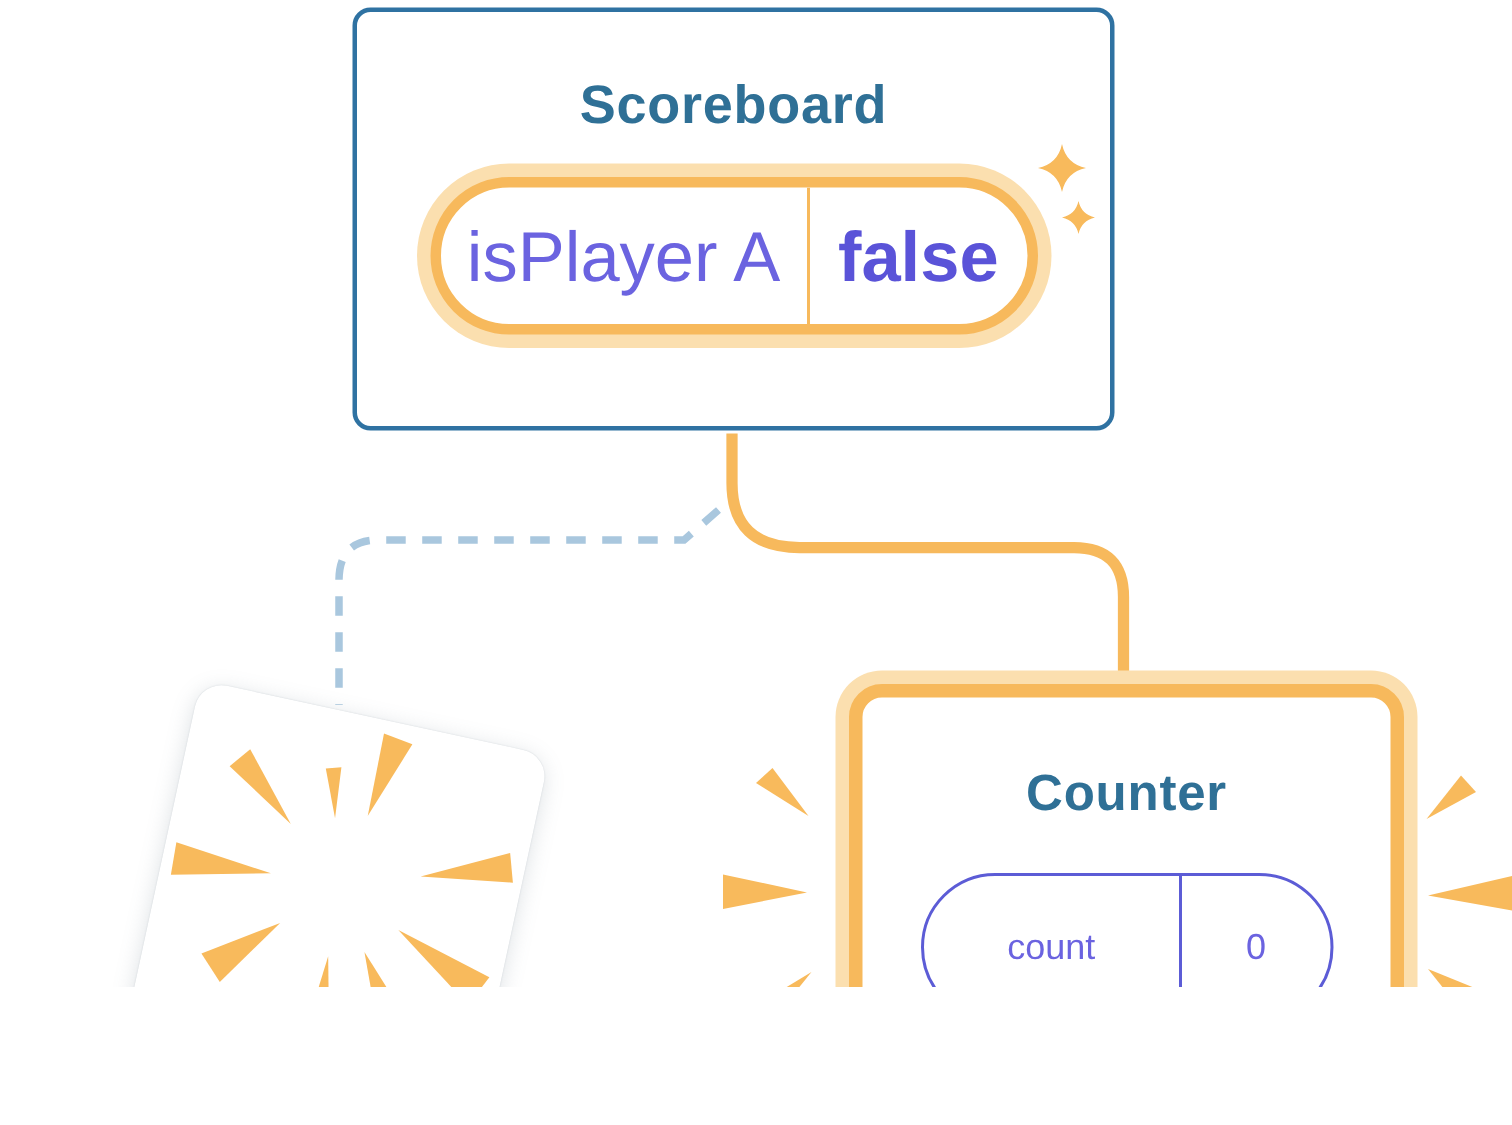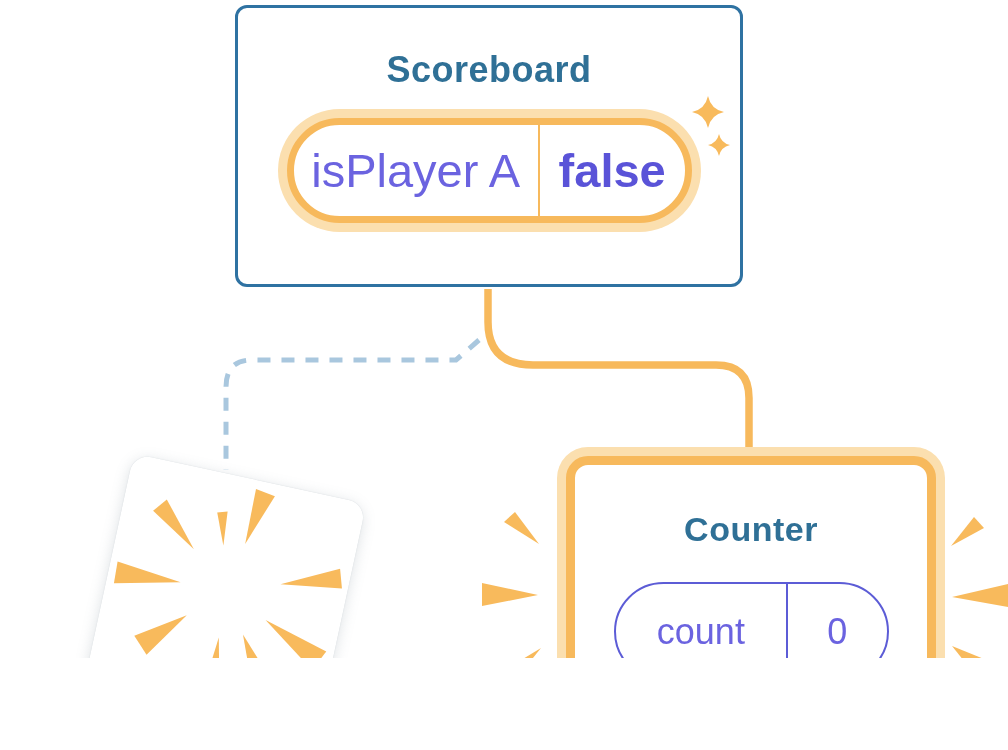--- a/index.html
+++ b/index.html
@@ -53,21 +53,21 @@
   .counter-card{
     left:566px;top:456px;width:370px;height:278px;
     border:9px solid var(--orange);border-radius:22px;
     box-shadow:0 0 0 9px var(--orange-halo);
     padding-top:45px;
   }
   .pill-plain{
     margin-top:33px;width:275px;height:99px;
     border:2px solid var(--purple-line);
   }
-  .pill-plain .pill-cell{font-size:36px;}
+  .pill-plain .pill-cell{font-size:24px;}
   .pill-plain .pill-key-cell{width:63%;}
   .pill-plain .pill-value-cell{flex:1;}
   .pill-plain .pill-value{color:var(--purple-text);font-weight:400;}
   .destroyed-card{
     position:absolute;left:107px;top:476px;width:238px;height:228px;
     background:var(--card-bg);border-radius:18px;z-index:2;
     transform:rotate(12.2deg);
     box-shadow:0 3px 14px rgba(101,119,134,.22), 0 0 1px rgba(101,119,134,.28);
     display:flex;align-items:center;justify-content:center;
   }

